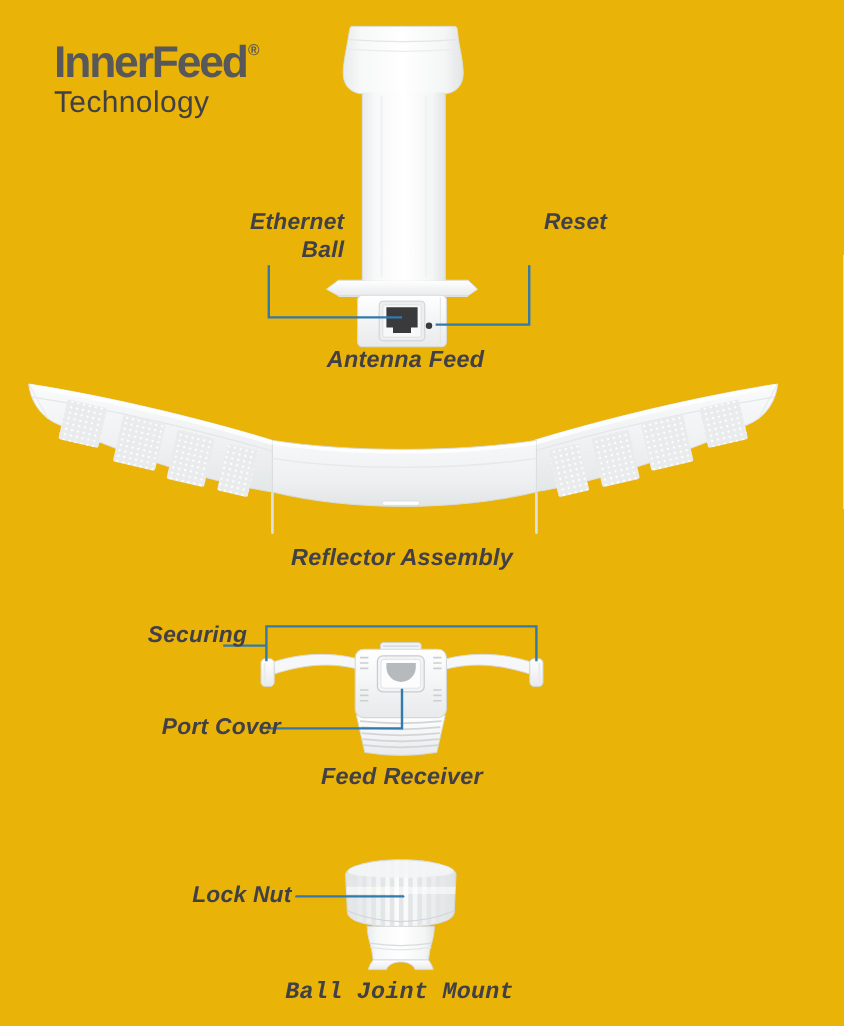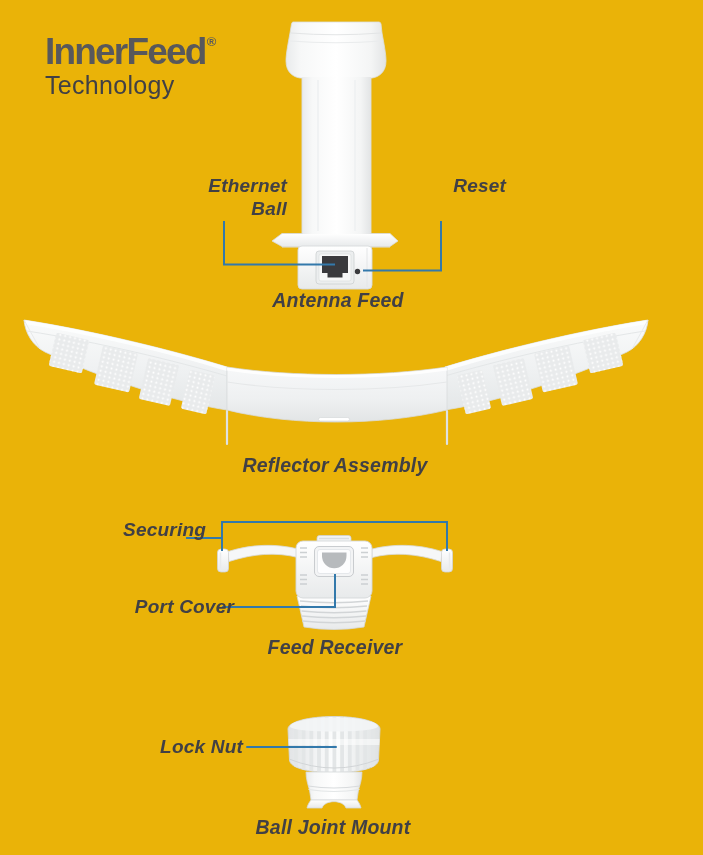--- a/index.html
+++ b/index.html
@@ -190,15 +190,15 @@
 
   <div class="caption" style="left:235px;top:454px;width:200px;">Reflector Assembly</div>
 
   <div class="label" style="left:76px;top:519px;width:130px;">
     <div>Securing</div>
   </div>
   <div class="label right" style="left:118px;top:596px;width:100px;margin-left:16px;">Port Cover</div>
   <div class="caption" style="left:235px;top:636px;width:200px;">Feed Receiver</div>
 
   <div class="label right" style="left:158px;top:736px;width:85px;text-align:right;">Lock Nut</div>
-  <div class="caption" style="left:233px;top:816px;width:200px;">Ball Joint Mount</div>
+  <div class="caption" style="left:233px;top:816px;width:200px;font-family:Liberation Mono, monospace;">Ball Joint Mount</div>
 
 </div>
 
 </body></html>

